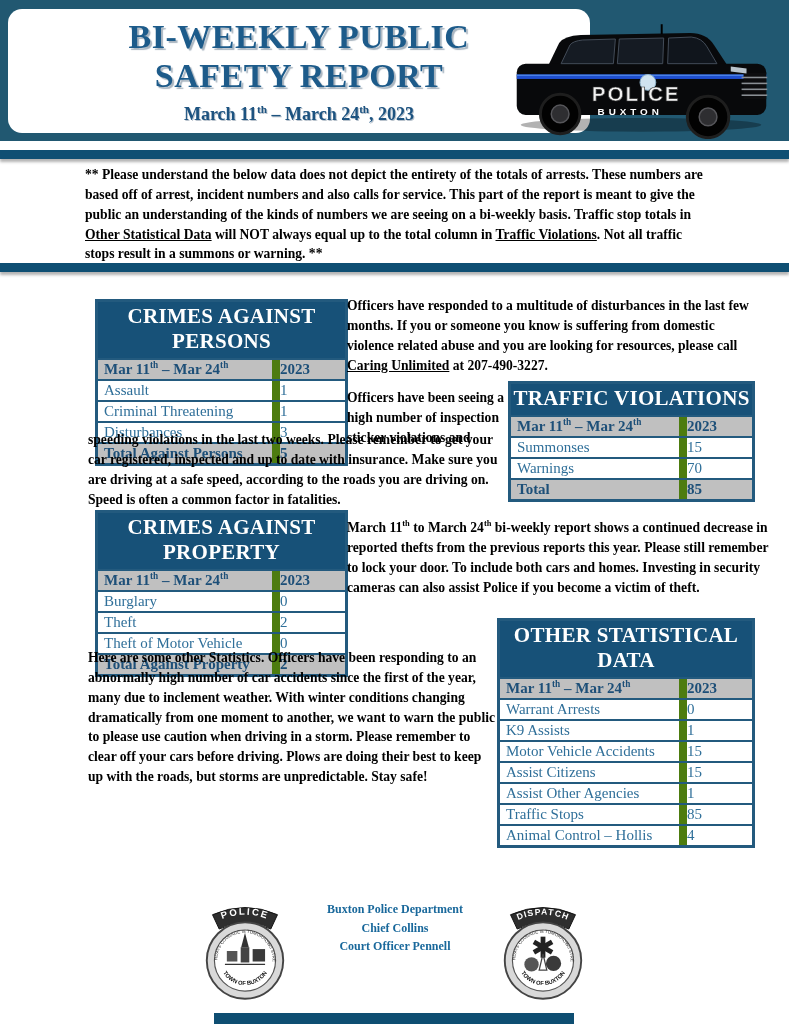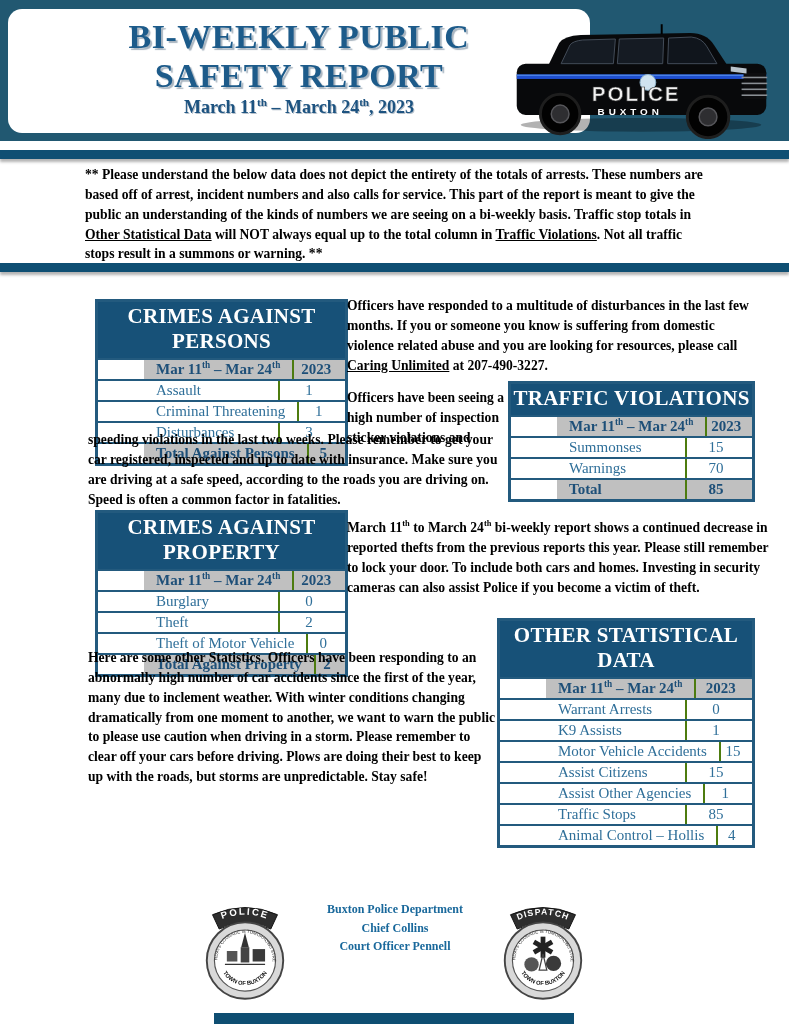--- a/index.html
+++ b/index.html
@@ -5,37 +5,37 @@
   html,body{margin:0;padding:0;background:#ffffff;}
   .page{position:relative;width:789px;height:1024px;background:#ffffff;overflow:hidden;
         font-family:"Liberation Serif",serif;}
 
   
   .header-band{position:absolute;left:0;top:0;width:789px;height:141px;background:#215871;}
   .header-panel{position:absolute;left:8px;top:9px;width:582px;height:124px;background:#ffffff;border-radius:14px;}
   .title{ text-align:center;font-weight:bold;color:#1d5b8a;}
   .title-l1{margin-top:9px;font-size:34px;letter-spacing:.5px;text-shadow:2px 2px 1px #a9b5c0;}
   .title-l2{font-size:34px;letter-spacing:.5px;text-shadow:2px 2px 1px #a9b5c0;margin-top:1px;}
-  .date-line{margin-top:2px;font-size:18px;color:#1d5380;font-weight:bold;text-align:center;text-shadow:1px 1px 0 #b8c2cc;}
+  .date-line{margin-top:9px;font-size:18px;color:#1d5380;font-weight:bold;text-align:center;text-shadow:1px 1px 0 #b8c2cc;}
   .car-svg{position:absolute;right:5px;top:12px;}
 
   
   .hbar{position:absolute;left:0;width:789px;height:9px;background:#0f4f73;box-shadow:0 3px 3px rgba(0,0,0,.3);}
 
   
   .body-text{position:absolute;font-weight:bold;font-size:13.6px;line-height:1.46;color:#000;}
   .useg{text-decoration:underline;}
   sup{font-size:.62em;line-height:0;vertical-align:super;}
 
   
   .stat-table{position:absolute;border:3px solid #235a7e;background:#fff;font-size:15px;}
   .t-title{background:#175178;color:#ffffff;text-align:center;font-weight:bold;padding:2px 0 4px;font-size:21px;letter-spacing:.3px;}
   .t-row{display:flex;border-top:2px solid #235a7e;}
-  .t-label{flex:1;padding:1px 12px;color:#2f6f99;border-right:2px solid #4d7c0f;white-space:nowrap;margin-left:46px;}
-  .t-value{width:58px;text-align:center;padding:1px 7px 1px 0;color:#2f6f99;}
+  .t-label{flex:1;padding:1px 6px;color:#2f6f99;border-right:8px solid #4d7c0f;white-space:nowrap;}
+  .t-value{width:58px;text-align:left;padding:1px 7px 1px 0;color:#2f6f99;}
   .t-sub .t-label,.t-sub .t-value,.t-total .t-label,.t-total .t-value{background:#c0c0c0;color:#1d4f78;font-weight:bold;}
 
   
   .footer-text{position:absolute;left:270px;top:900px;width:250px;text-align:center;color:#19689b;
                font-weight:bold;font-size:12px;line-height:1.55;}
   .badge{position:absolute;}
   .bottom-bar{position:absolute;left:214px;top:1013px;width:360px;height:11px;background:#0e4e72;}
 </style>
 </head>
 <body>

